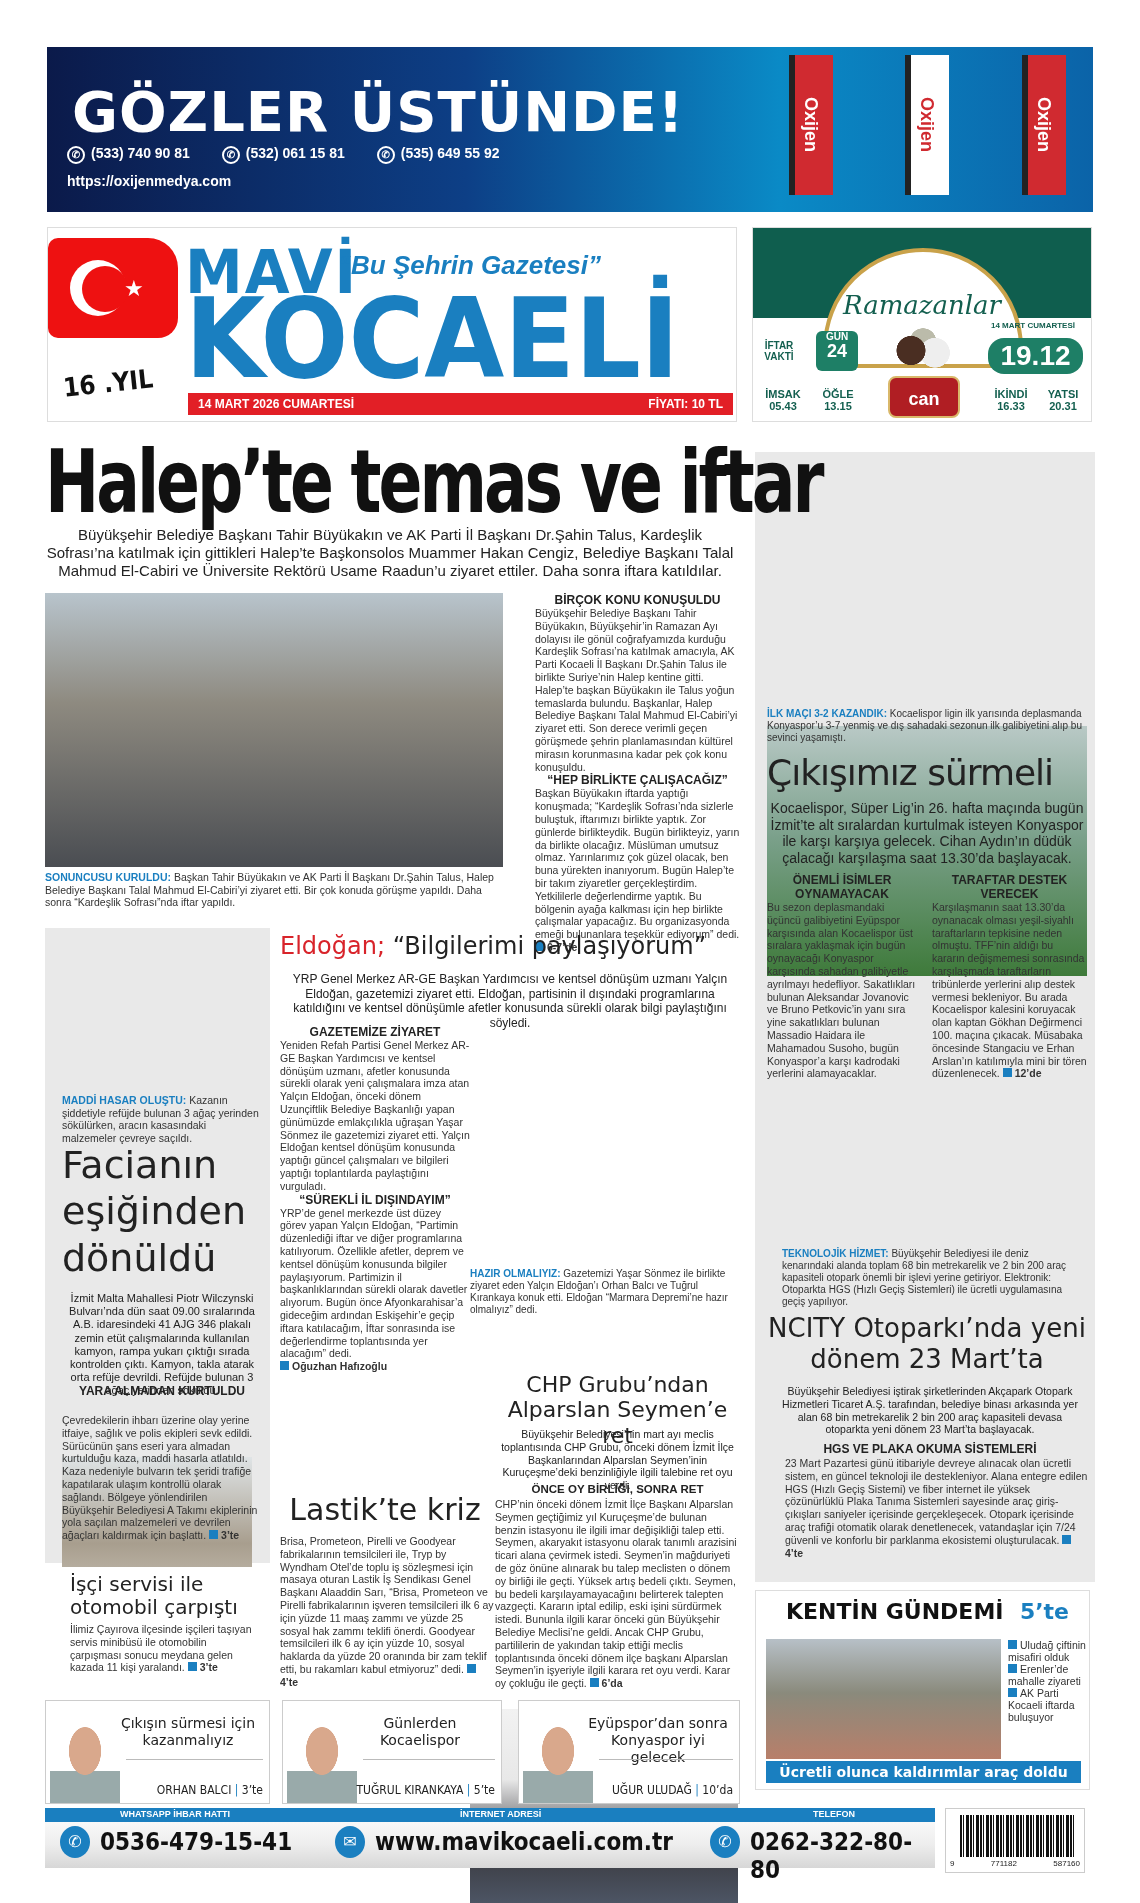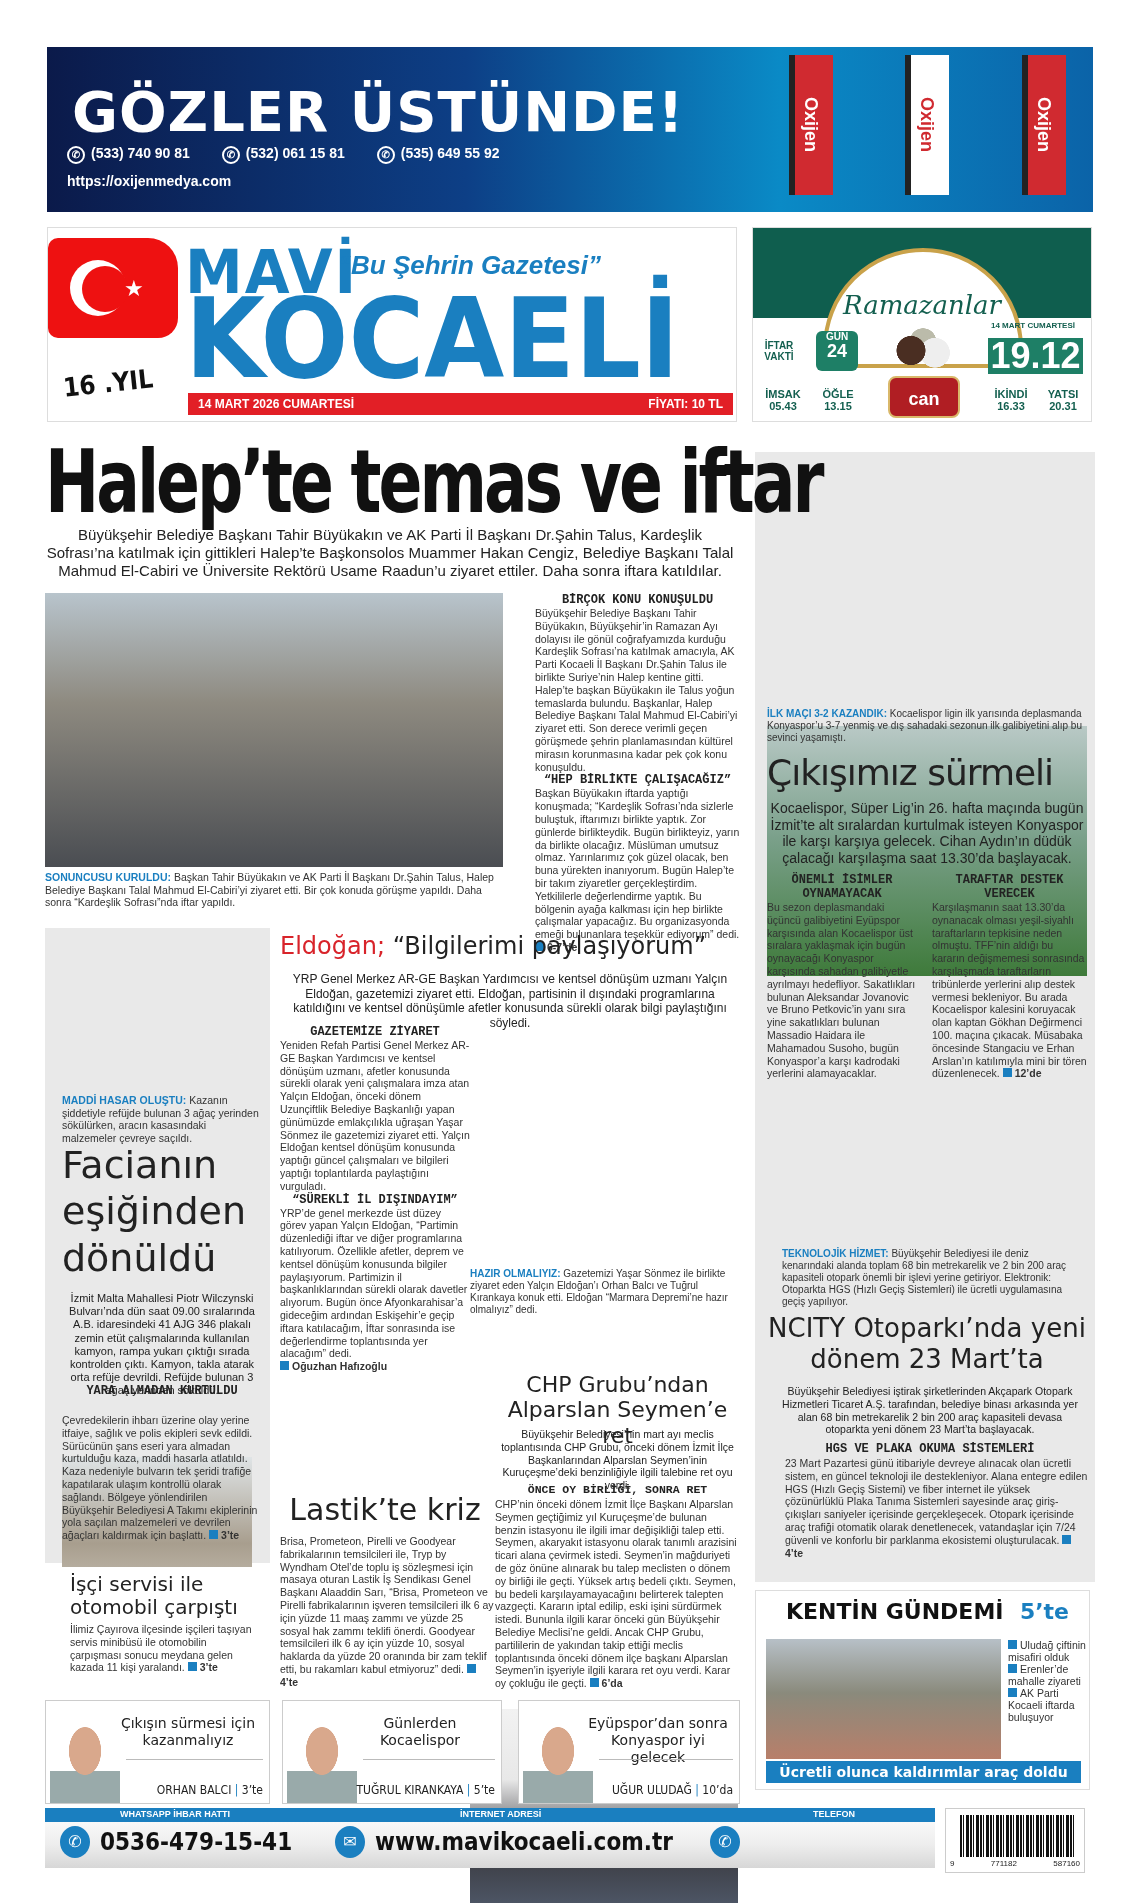--- a/index.html
+++ b/index.html
@@ -1,21 +1,21 @@
 <!DOCTYPE html>
 <html><head>
 <meta charset="utf-8">
 <style>
 *{box-sizing:border-box;margin:0;padding:0}
 body{width:1140px;height:1903px;background:#fff;font-family:"Liberation Sans",sans-serif;color:#222;position:relative;overflow:hidden}
 .abs{position:absolute}
 .sq{display:inline-block;width:9px;height:9px;background:#1a7fc0;margin-right:3px;vertical-align:baseline}
 .body-text{font-size:10.5px;line-height:1.22;color:#333}
 .cap b{color:#1a7fc0}
-.sub{font-family:Liberation Mono, monospace;font-weight:bold;text-align:center;color:#222}
+.sub{font-family:Liberation Sans, sans-serif;font-weight:bold;text-align:center;color:#222}
 .photo{background:#777;overflow:hidden;position:relative}
 .panel-grey{background:#e9e9e9}
 
 #ad{left:47px;top:47px;width:1046px;height:165px;background:linear-gradient(90deg,#0b1a4a 0%,#0d3f86 40%,#0a8ac6 70%,#0b63a8 100%)}
 #ad .headline{left:25px;top:32px;font-family:"DejaVu Sans",sans-serif;font-weight:bold;font-size:56px;color:#fff;letter-spacing:1px}
 #ad .phones{left:20px;top:98px;display:flex;gap:32px;color:#fff;font-size:14px;font-weight:bold}
 #ad .phone span.ic{display:inline-block;width:18px;height:18px;border:2px solid #fff;border-radius:50%;font-size:10px;text-align:center;line-height:14px;margin-right:6px}
 #ad .url{left:20px;top:126px;color:#fff;font-weight:bold;font-size:14px}
 .flag{position:absolute;top:8px;width:44px;height:140px;background:#d02a30;color:#fff;font-weight:bold;font-size:18px;writing-mode:vertical-rl;text-align:center;line-height:44px;border-left:6px solid #222}
 .flag.white{background:#fff;color:#d02a30}
@@ -31,21 +31,21 @@
 #kocaeli{left:137px;top:56px;font-family:"DejaVu Sans",sans-serif;font-weight:bold;font-size:110px;color:#1a7fc0;line-height:1;transform:scaleX(0.94);transform-origin:left}
 #datebar{left:140px;top:165px;width:545px;height:22px;background:#e21f26;color:#fff;font-weight:bold;font-size:12px;display:flex;justify-content:space-between;align-items:center;padding:0 10px}
 
 #ramazan{left:752px;top:227px;width:340px;height:195px;background:#fff;border:1px solid #ddd;overflow:hidden}
 #ramazan .top{position:absolute;left:0;top:0;width:100%;height:90px;background:#0f5e4e}
 #ramazan .arch{position:absolute;left:70px;top:20px;width:200px;height:120px;background:#fff;border:4px solid #c9a24a;border-radius:100px 100px 0 0}
 #ramazan .t1{position:absolute;left:0;width:100%;top:32px;text-align:center;font-family:"DejaVu Serif",serif;font-size:26px;color:#135f4f}
 #ramazan .t2{position:absolute;left:0;width:100%;top:62px;text-align:center;font-family:"DejaVu Serif",serif;font-style:italic;font-size:26px;color:#135f4f}
 #ramazan .lbl{position:absolute;font-weight:bold;font-size:10px;color:#135f4f;text-align:center;line-height:1.1}
 #ramazan .gun{position:absolute;left:63px;top:103px;width:42px;height:40px;background:#1e7f66;color:#fff;border-radius:6px;text-align:center;font-weight:bold}
-#ramazan .big{position:absolute;left:235px;top:110px;width:95px;height:36px;background:#1e7f66;color:#fff;border-radius:0;text-align:center;font-weight:bold;font-size:36px;line-height:36px}
+#ramazan .big{position:absolute;left:235px;top:110px;width:95px;height:36px;background:#1e7f66;color:#fff;border-radius:16px;text-align:center;font-weight:bold;font-size:28px;line-height:36px}
 #ramazan .sweet{position:absolute;left:140px;top:100px;width:60px;height:45px;border-radius:50%;background:radial-gradient(circle at 30% 50%,#4a2e22 30%,transparent 31%),radial-gradient(circle at 70% 55%,#eee 30%,transparent 31%),radial-gradient(circle at 50% 30%,#bba 30%,transparent 31%)}
 #ramazan .can{position:absolute;left:135px;top:148px;width:72px;height:42px;background:#b01e23;border-radius:8px;color:#fff;font-weight:bold;font-size:18px;text-align:center;line-height:42px;border:2px solid #d9b86a}
 
 #main-head{left:45px;top:432px;width:690px;font-family:"DejaVu Sans Condensed","DejaVu Sans",sans-serif;font-weight:bold;font-size:72px;color:#111;letter-spacing:-3px;transform:scaleY(1.2);transform-origin:top;white-space:nowrap}
 #main-lead{left:45px;top:526px;width:690px;font-size:15px;line-height:1.2;text-align:center;color:#222}
 #main-photo{left:45px;top:593px;width:458px;height:274px;background:linear-gradient(180deg,#b8c4cc 0%,#8e8a80 40%,#4a4d52 100%)}
 #main-col{left:535px;top:593px;width:205px}
 #main-cap{left:45px;top:871px;width:460px;font-size:10.5px;line-height:1.2;color:#333}
 
 #sport-photo{left:767px;top:452px;width:320px;height:250px;background:linear-gradient(180deg,#b9c9c6 0%,#7aa08a 45%,#3e7a3a 100%)}
@@ -279,20 +279,21 @@
   <div class="bar">
     <span style="left:75px">WHATSAPP İHBAR HATTI</span>
     <span style="left:415px">İNTERNET ADRESİ</span>
     <span style="left:768px">TELEFON</span>
   </div>
   <div class="ic" style="left:15px">✆</div>
   <div class="val" style="left:55px">0536-479-15-41</div>
   <div class="ic" style="left:290px">✉</div>
   <div class="val" style="left:330px">www.mavikocaeli.com.tr</div>
   <div class="ic" style="left:665px">✆</div>
+  <div class="val" style="left:705px">0262-322-80-80</div>
 </div>
 <div id="barcode" class="abs">
   <div class="bars"></div>
   <div class="num">
       <span>9</span>
       <span>771182</span>
       <span>587160</span>
     </div>
 </div>
 

